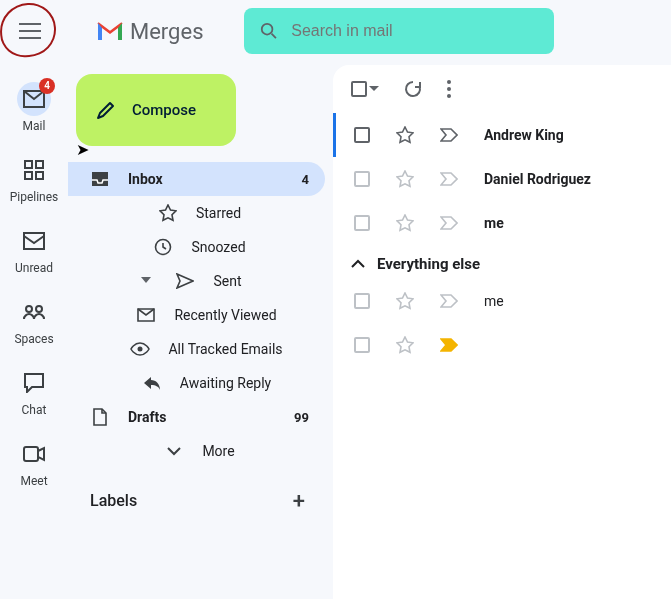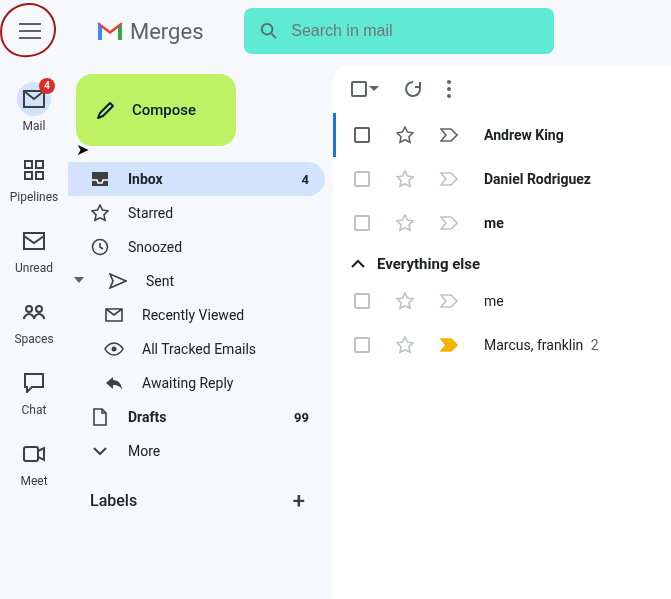--- a/index.html
+++ b/index.html
@@ -109,20 +109,21 @@
     color: #000;
   }
   .sb-item {
     height: 34px;
     display: flex; align-items: center;
     border-radius: 0 18px 18px 0;
     padding: 0 16px 0 22px;
     gap: 18px;
     font-size: 14px; color: #202124;
     cursor: pointer;
+    justify-content: center;
   }
   .sb-item.active { background: #d3e3fd; font-weight: 700; }
   .sb-item.sub { padding-left: 36px; }
   .sb-item .icon { width: 20px; display: flex; justify-content: center; color: #3c4043; }
   .sb-item .count { margin-left: auto; font-size: 13px; font-weight: 700; }
   .labels-header {
     display: flex; align-items: center; justify-content: space-between;
     padding: 20px 20px 0 22px;
     font-size: 16px; font-weight: 500;
   }
@@ -440,17 +441,16 @@
           <span class="star">
             <svg width="18" height="18" viewBox="0 0 18 18">
               <path d="M9 1l2.5 5 5.5.8-4 4 1 5.5L9 13.8 4 16.3l1-5.5-4-4L6.5 6z" fill="none" stroke="#bdc1c6" stroke-width="1.6"></path>
             </svg>
           </span>
           <span class="important flag">
             <svg width="18" height="14" viewBox="0 0 18 14">
               <path d="M1 1h10l6 6-6 6H1l5-6z" fill="#f4b400" stroke="#f4b400" stroke-width="1.6"></path>
             </svg>
           </span>
-          <span class="sender"><span>Marcus, franklin</span><span class="cnt"> 2</span></span>
         </div>
       </div>
   </div>
 </div>
 
 </body></html>

